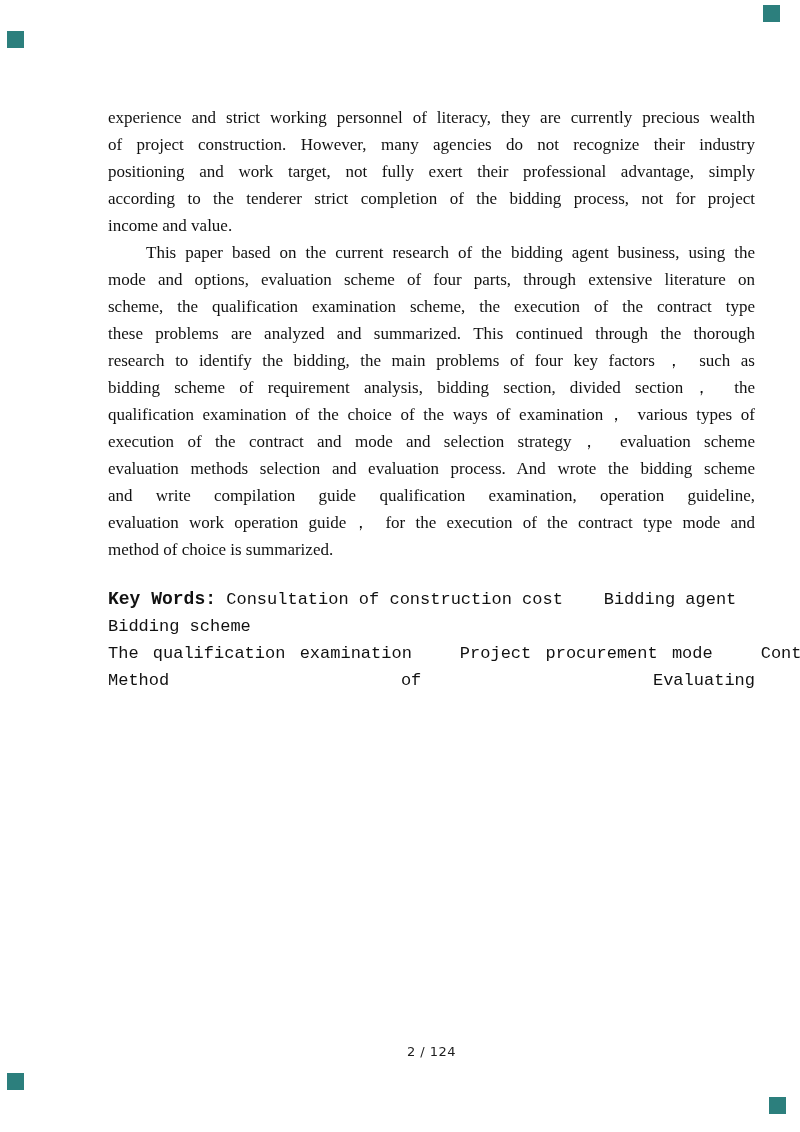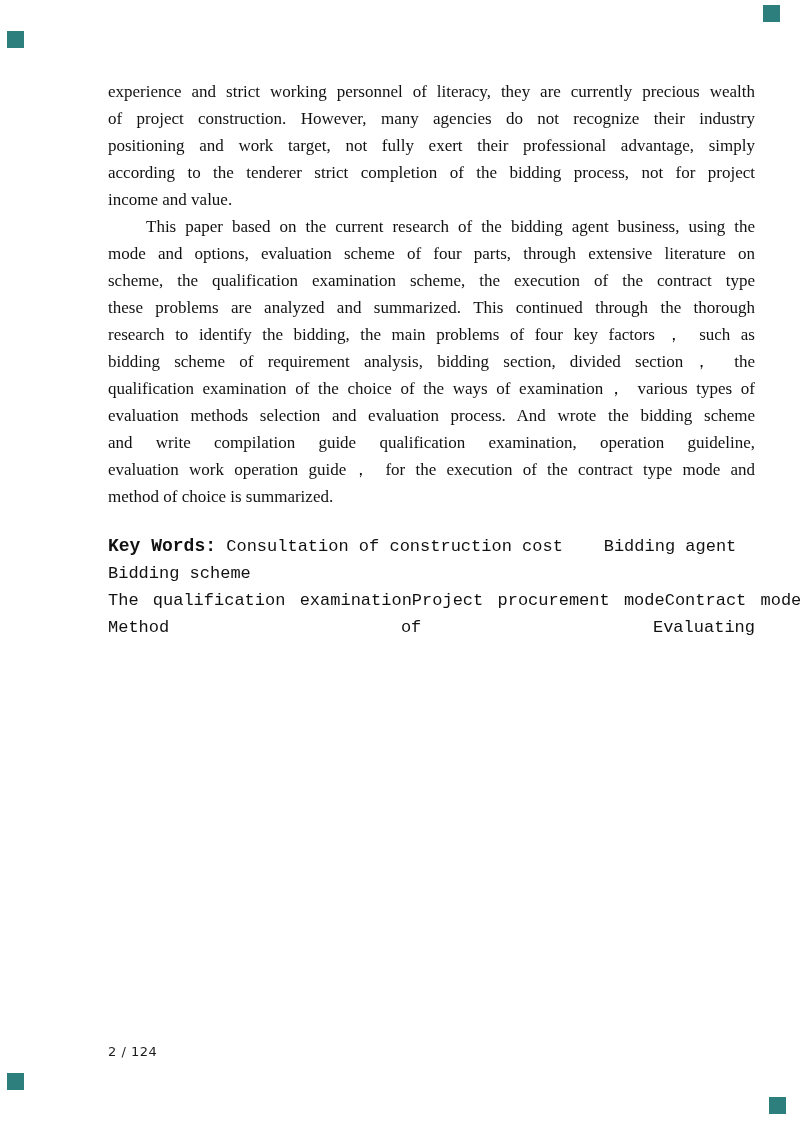--- a/index.html
+++ b/index.html
@@ -22,21 +22,21 @@
     height: 17px;
   }
   .corner.tl { left: 7px;   top: 31px; }
   .corner.tr { left: 763px; top: 5px; }
   .corner.bl { left: 7px;   top: 1073px; }
   .corner.br { left: 769px; top: 1097px; }
 
   .content {
     position: absolute;
     left: 108px;
-    top: 78px;
+    top: 104px;
     width: 647px;
   }
   .para { margin: 0; }
   .para .line {
     font-size: 17px;
     line-height: 27px;
     text-align: justify;
     text-align-last: justify;
     text-justify: inter-word;
     white-space: normal;
@@ -59,31 +59,33 @@
   }
   .kw-label {
     font-weight: bold;
     font-size: 18px;
   }
   .kw-flex {
     display: flex;
     justify-content: space-between;
     font-size: 17px;
     line-height: 27px;
+    gap: 48px;
   }
   .kw-flex span {
     word-spacing: 4px;
     white-space: nowrap;
   }
 
   .page-number {
     position: absolute;
     left: 108px;
     width: 647px;
     top: 1044px;
+    text-align: center;
     font-family: "DejaVu Sans", "Liberation Sans", sans-serif;
     font-size: 13px;
     color: #1c1c1c;
     letter-spacing: 0.5px;
   }
 </style>
 </head>
 <body>
 
 <div class="page">
@@ -104,20 +106,21 @@
       </div>
 
     <div class="para indent-first" id="para2">
         <div class="line">This paper based on the current research of the bidding agent business, using the</div>
         <div class="line">mode and options, evaluation scheme of four parts, through extensive literature on</div>
         <div class="line">scheme, the qualification examination scheme, the execution of the contract type</div>
         <div class="line">these problems are analyzed and summarized. This continued through the thorough</div>
         <div class="line">research to identify the bidding, the main problems of four key factors ， such as</div>
         <div class="line">bidding scheme of requirement analysis, bidding section, divided section， the</div>
         <div class="line">qualification examination of the choice of the ways of examination， various types of</div>
+        <div class="line">execution of the contract and mode and selection strategy， evaluation scheme</div>
         <div class="line">evaluation methods selection and evaluation process. And wrote the bidding scheme</div>
         <div class="line">and write compilation guide qualification examination, operation guideline,</div>
         <div class="line">evaluation work operation guide， for the execution of the contract type mode and</div>
         <div class="line last">method of choice is summarized.</div>
       </div>
 
     <div class="keywords">
 
       <div class="kw-line1"><span class="kw-label">Key Words:</span><span class="kw-rest"> Consultation of construction cost    Bidding agent   Bidding scheme</span></div>
 

